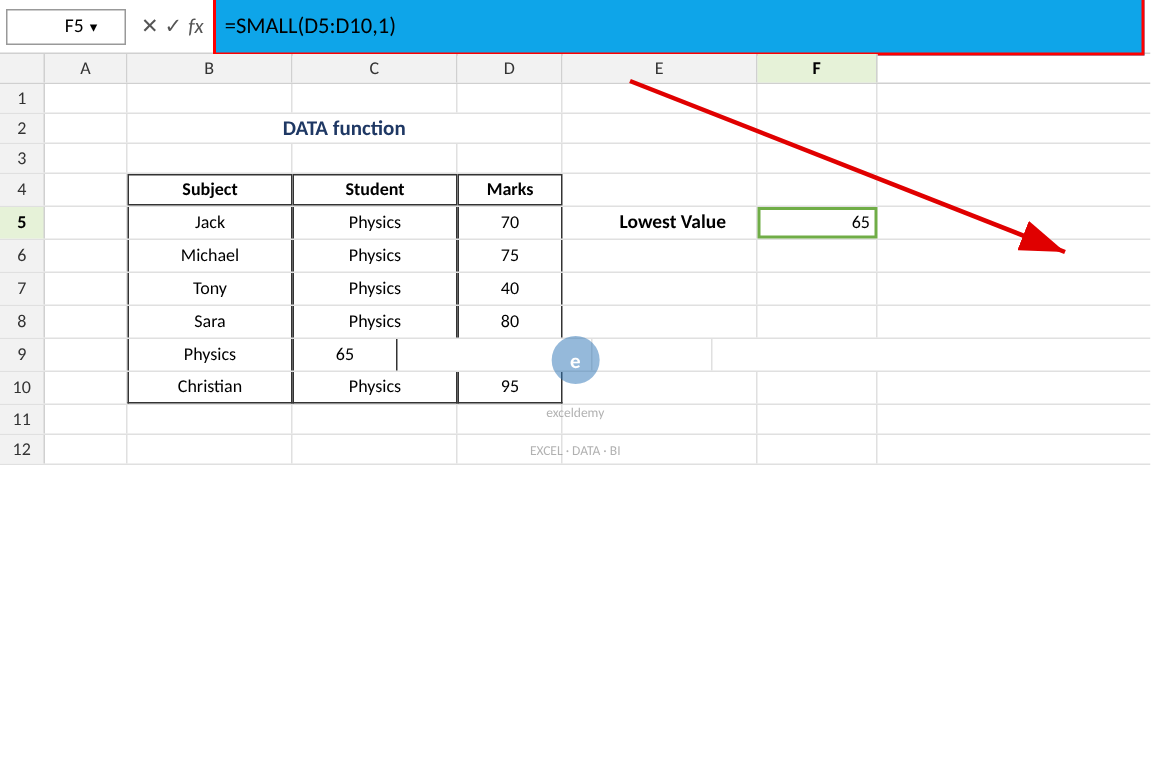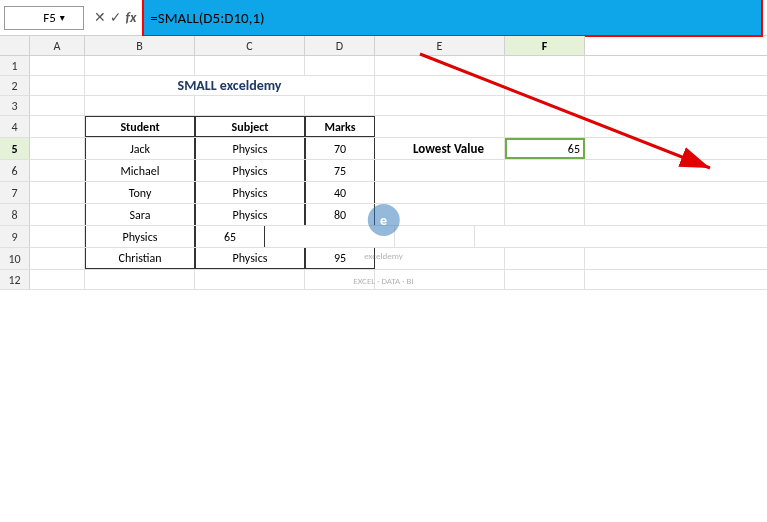--- a/index.html
+++ b/index.html
@@ -203,21 +203,21 @@
 <div class="wrapper">
 
   <div class="top-bar">
     <div class="cell-ref-box">
       <span>F5</span>
       <span style="margin-left:4px; font-size:10px;">▾</span>
     </div>
     <div class="formula-icons">
       <span>✕</span>
       <span>✓</span>
-      <span style="font-style:italic; font-weight:bold;">fx</span>
+      <span style="font-style:italic; font-weight:normal;">fx</span>
     </div>
     <div class="formula-bar">
       <span>=SMALL(D5:D10,1)</span>
     </div>
   </div>
 
   <div class="sheet-container">
 
     <div class="col-headers">
       <div class="row-header-spacer"></div>
@@ -236,45 +236,45 @@
       <div class="cell col-c"></div>
       <div class="cell col-d"></div>
       <div class="cell col-e"></div>
       <div class="cell col-f"></div>
     </div>
 
     <div class="grid-row">
       <div class="row-header">2</div>
       <div class="cell col-a"></div>
       <div class="cell col-b col-c col-d title-cell" style="width:290px; min-width:290px; justify-content:center;">
-        <span>SMALL exceldemy</span>
+        <span>DATA function</span>
       </div>
       <div class="cell col-e"></div>
       <div class="cell col-f"></div>
     </div>
 
     <div class="grid-row">
       <div class="row-header">3</div>
       <div class="cell col-a"></div>
       <div class="cell col-b"></div>
       <div class="cell col-c"></div>
       <div class="cell col-d"></div>
       <div class="cell col-e"></div>
       <div class="cell col-f"></div>
     </div>
 
     <div class="grid-row" style="height:22px;">
       <div class="row-header">4</div>
       <div class="cell col-a"></div>
+      <div class="cell col-c table-header">
+        <span>Subject</span>
+      </div>
       <div class="cell col-b table-header">
         <span>Student</span>
       </div>
-      <div class="cell col-c table-header">
-        <span>Subject</span>
-      </div>
       <div class="cell col-d table-header">
         <span>Marks</span>
       </div>
       <div class="cell col-e"></div>
       <div class="cell col-f"></div>
     </div>
 
     <div class="grid-row row-5" style="height:22px;">
       <div class="row-header active">5</div>
       <div class="cell col-a"></div>
@@ -365,20 +365,29 @@
       <div class="cell col-c table-data-last">
         <span>Physics</span>
       </div>
       <div class="cell col-d table-data-last">
         <span>95</span>
       </div>
       <div class="cell col-e"></div>
       <div class="cell col-f"></div>
     </div>
 
+    <div class="grid-row">
+      <div class="row-header">11</div>
+      <div class="cell col-a"></div>
+      <div class="cell col-b"></div>
+      <div class="cell col-c"></div>
+      <div class="cell col-d"></div>
+      <div class="cell col-e"></div>
+      <div class="cell col-f"></div>
+    </div>
 
     <div class="grid-row">
       <div class="row-header">12</div>
       <div class="cell col-a"></div>
       <div class="cell col-b"></div>
       <div class="cell col-c"></div>
       <div class="cell col-d"></div>
       <div class="cell col-e"></div>
       <div class="cell col-f"></div>
     </div>

